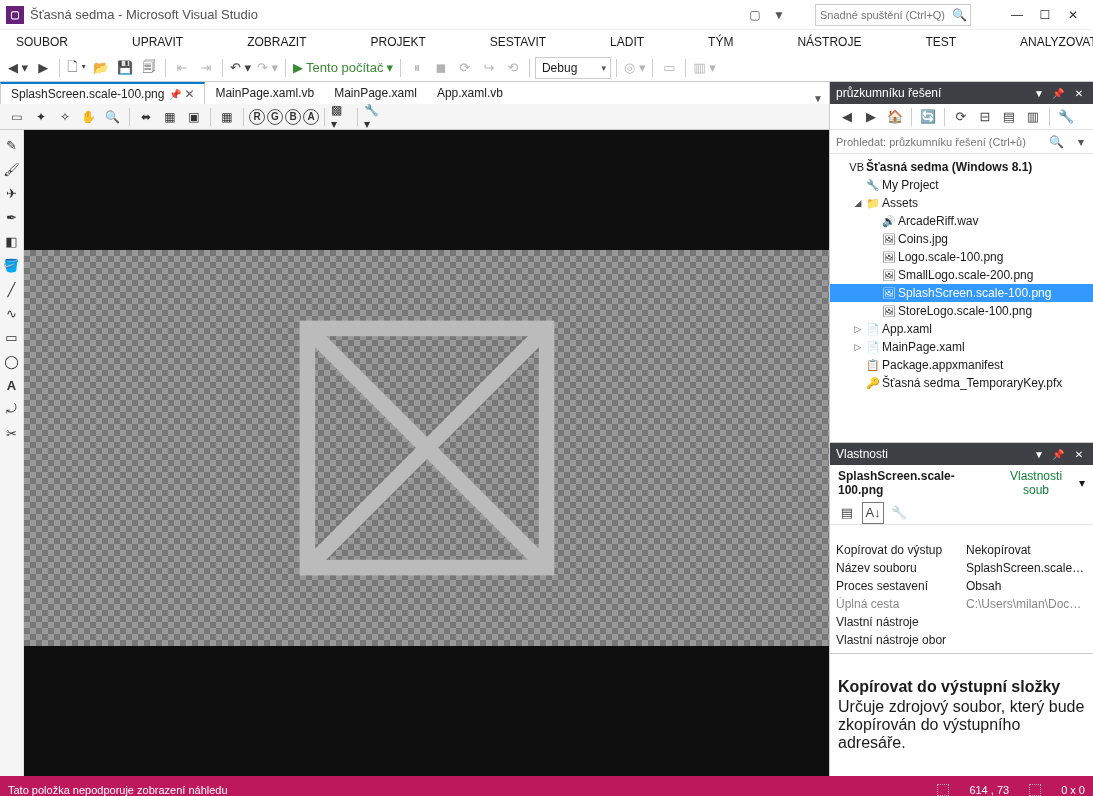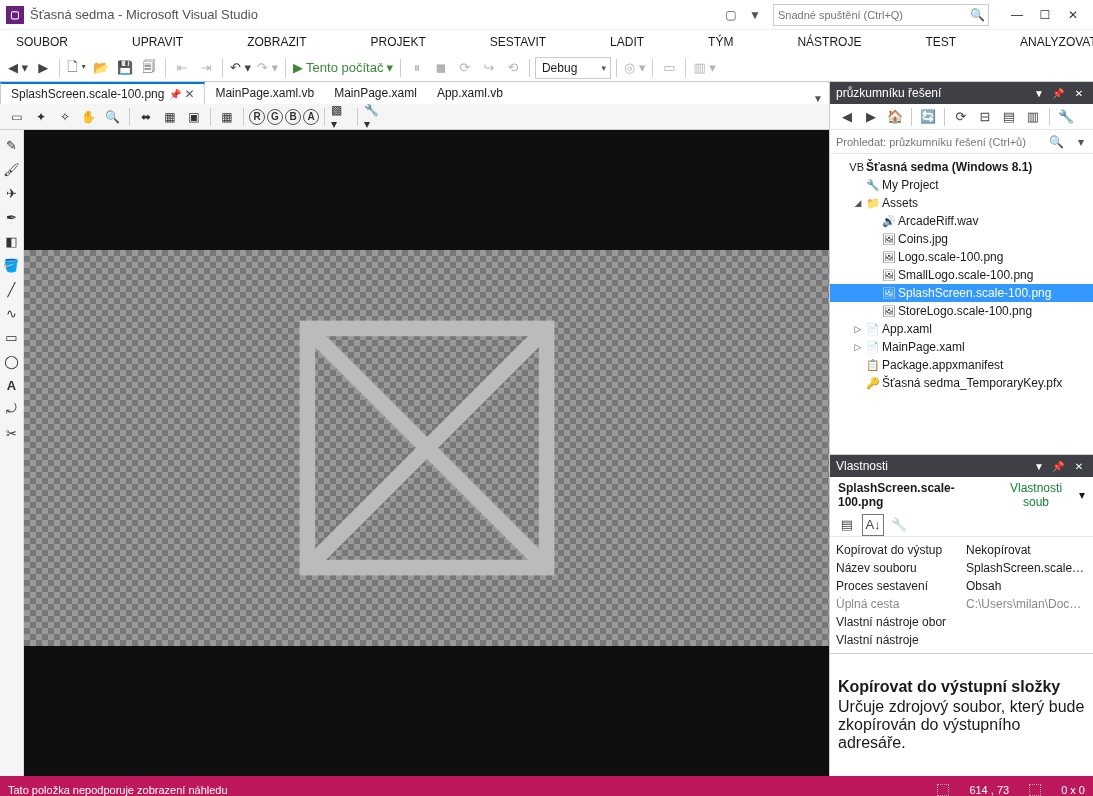--- a/index.html
+++ b/index.html
@@ -4,21 +4,21 @@
 <style>
 * { box-sizing: border-box; margin: 0; padding: 0; font-family: "Segoe UI", sans-serif; }
 body { width: 1093px; height: 796px; background: #fff; overflow: hidden; font-size: 12px; color: #1a1a1a; }
 
 
 .titlebar { height: 30px; display: flex; align-items: center; padding: 0 6px; background: #fff; border-bottom: 1px solid #eee; }
 .titlebar .logo { width: 18px; height: 18px; background: #68217a; margin-right: 6px; display: flex; align-items: center; justify-content: center; color: #fff; font-weight: bold; font-size: 10px; }
 .titlebar .title-text { font-size: 13px; color: #525252; flex: 0 0 auto; }
 .titlebar .spacer { flex: 1; }
 .titlebar .tb-icon { width: 20px; height: 20px; display: flex; align-items: center; justify-content: center; color: #555; cursor: pointer; margin: 0 2px; }
-.quicklaunch { width: 216px; height: 22px; border: 1px solid #ccc; display: flex; align-items: center; padding: 0 4px; margin: 0 6px; }
+.quicklaunch { width: 156px; height: 22px; border: 1px solid #ccc; display: flex; align-items: center; padding: 0 4px; margin: 0 24px; }
 .quicklaunch input { border: none; outline: none; font-size: 11px; width: 100%; color: #888; }
 .quicklaunch .ql-search { width: 14px; color: #555; }
 .win-btns { display: flex; margin-left: 8px; }
 .win-btn { width: 28px; height: 20px; display: flex; align-items: center; justify-content: center; color: #333; cursor: pointer; font-size: 12px; }
 
 
 .menubar { height: 24px; display: flex; align-items: center; padding: 0 6px; background: #fff; gap: 44px; }
 .menu-item { padding: 2px 10px; font-size: 12px; cursor: pointer; text-transform: uppercase; }
 .menubar .spacer { flex: 1; }
 .signin { font-size: 12px; color: #333; margin-right: 4px; }
@@ -85,21 +85,21 @@
 .tree-row.selected .exp { color: #fff; }
 .tree-row .icon { width: 16px; text-align: right; margin-right: 2px; font-size: 11px; }
 .ind-1 { padding-left: 22px; }
 .ind-2 { padding-left: 38px; }
 
 .props-panel { border-top: 1px solid #ccc; display: flex; flex-direction: column; }
 .props-sub { padding: 4px 8px; font-size: 12px; display: flex; align-items: center; gap: 4px; }
 .props-sub b { font-weight: bold; }
 .props-sub .kind { color: #15803d; margin-left: auto; text-align: center; }
 .props-tools { height: 24px; display: flex; align-items: center; gap: 4px; padding: 0 6px; border-bottom: 1px solid #e5e5e5; }
-.props-grid { padding: 4px 6px; font-size: 12px; }
+.props-grid { padding: 4px 6px; font-size: 12px; margin-top: 12px; }
 .props-grid .prow { display: flex; height: 18px; align-items: center; }
 .props-grid .pk { width: 130px; color: #222; overflow: hidden; text-overflow: ellipsis; white-space: nowrap; }
 .props-grid .pk.dim { color: #888; }
 .props-grid .pv { flex: 1; overflow: hidden; text-overflow: ellipsis; white-space: nowrap; }
 .props-desc { border-top: 1px solid #ccc; padding: 24px 8px; font-size: 16px; }
 .props-desc b { display: block; margin-bottom: 2px; }
 
 
 .statusbar { height: 28px; background: #be185d; color: #fff; display: flex; align-items: center; padding: 0 8px; font-size: 11px; }
 .statusbar .sb-left { flex: 1; }
@@ -307,21 +307,21 @@
           <span>Coins.jpg</span>
         </div>
       <div class="tree-row ind-2">
           <span class="exp"></span>
           <span class="icon">🖼</span>
           <span>Logo.scale-100.png</span>
         </div>
       <div class="tree-row ind-2">
           <span class="exp"></span>
           <span class="icon">🖼</span>
-          <span>SmallLogo.scale-100.png</span>
+          <span>SmallLogo.scale-200.png</span>
         </div>
       <div class="tree-row ind-2 selected">
           <span class="exp"></span>
           <span class="icon">🖼</span>
           <span>SplashScreen.scale-100.png</span>
         </div>
       <div class="tree-row ind-2">
           <span class="exp"></span>
           <span class="icon">🖼</span>
           <span>StoreLogo.scale-100.png</span>
@@ -376,25 +376,25 @@
           </div>
         <div class="prow">
             <div class="pk">Proces sestavení</div>
             <div class="pv">Obsah</div>
           </div>
         <div class="prow">
             <div class="pk dim">Úplná cesta</div>
             <div class="pv" style="color:#888;">C:\Users\milan\Docume</div>
           </div>
         <div class="prow">
+            <div class="pk">Vlastní nástroje</div>
+            <div class="pv"></div>
+          </div>
+        <div class="prow">
             <div class="pk">Vlastní nástroje obor</div>
-            <div class="pv"></div>
-          </div>
-        <div class="prow">
-            <div class="pk">Vlastní nástroje</div>
             <div class="pv"></div>
           </div>
       </div>
       <div class="props-desc">
         <b>Kopírovat do výstupní složky</b>
         <span>Určuje zdrojový soubor, který bude zkopírován do výstupního adresáře.</span>
       </div>
     </div>
   </div>
 </div>

